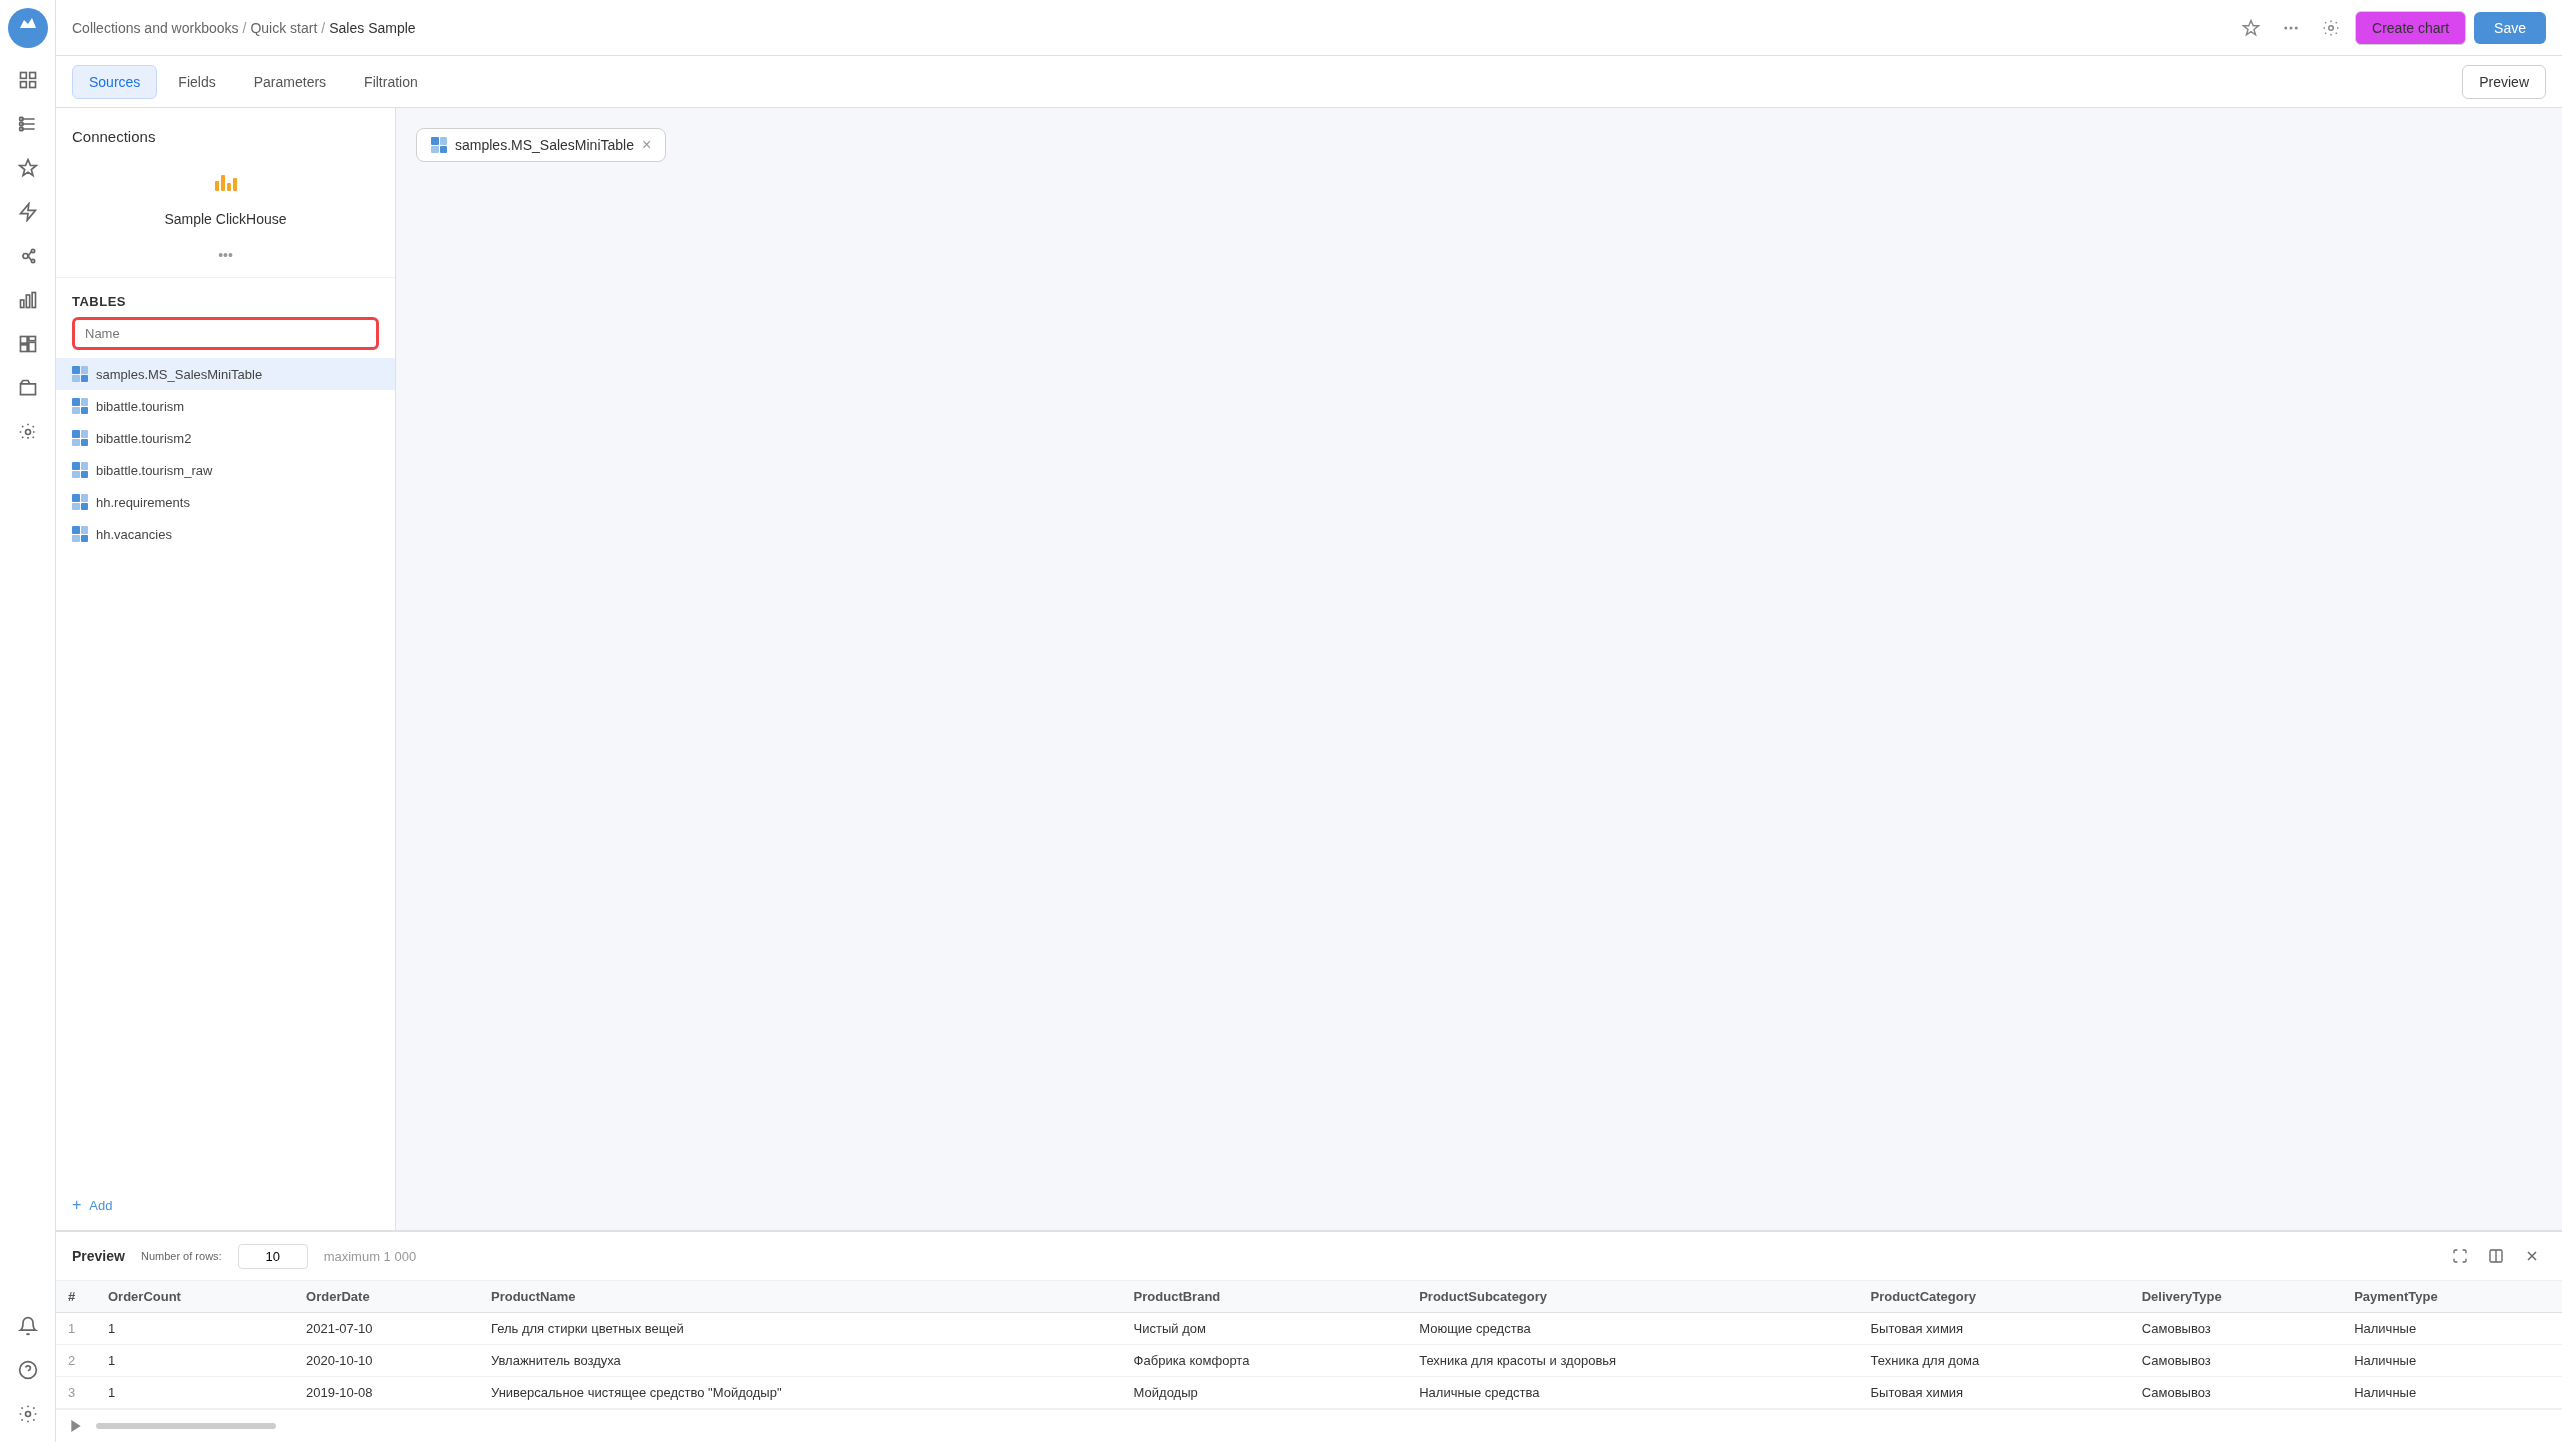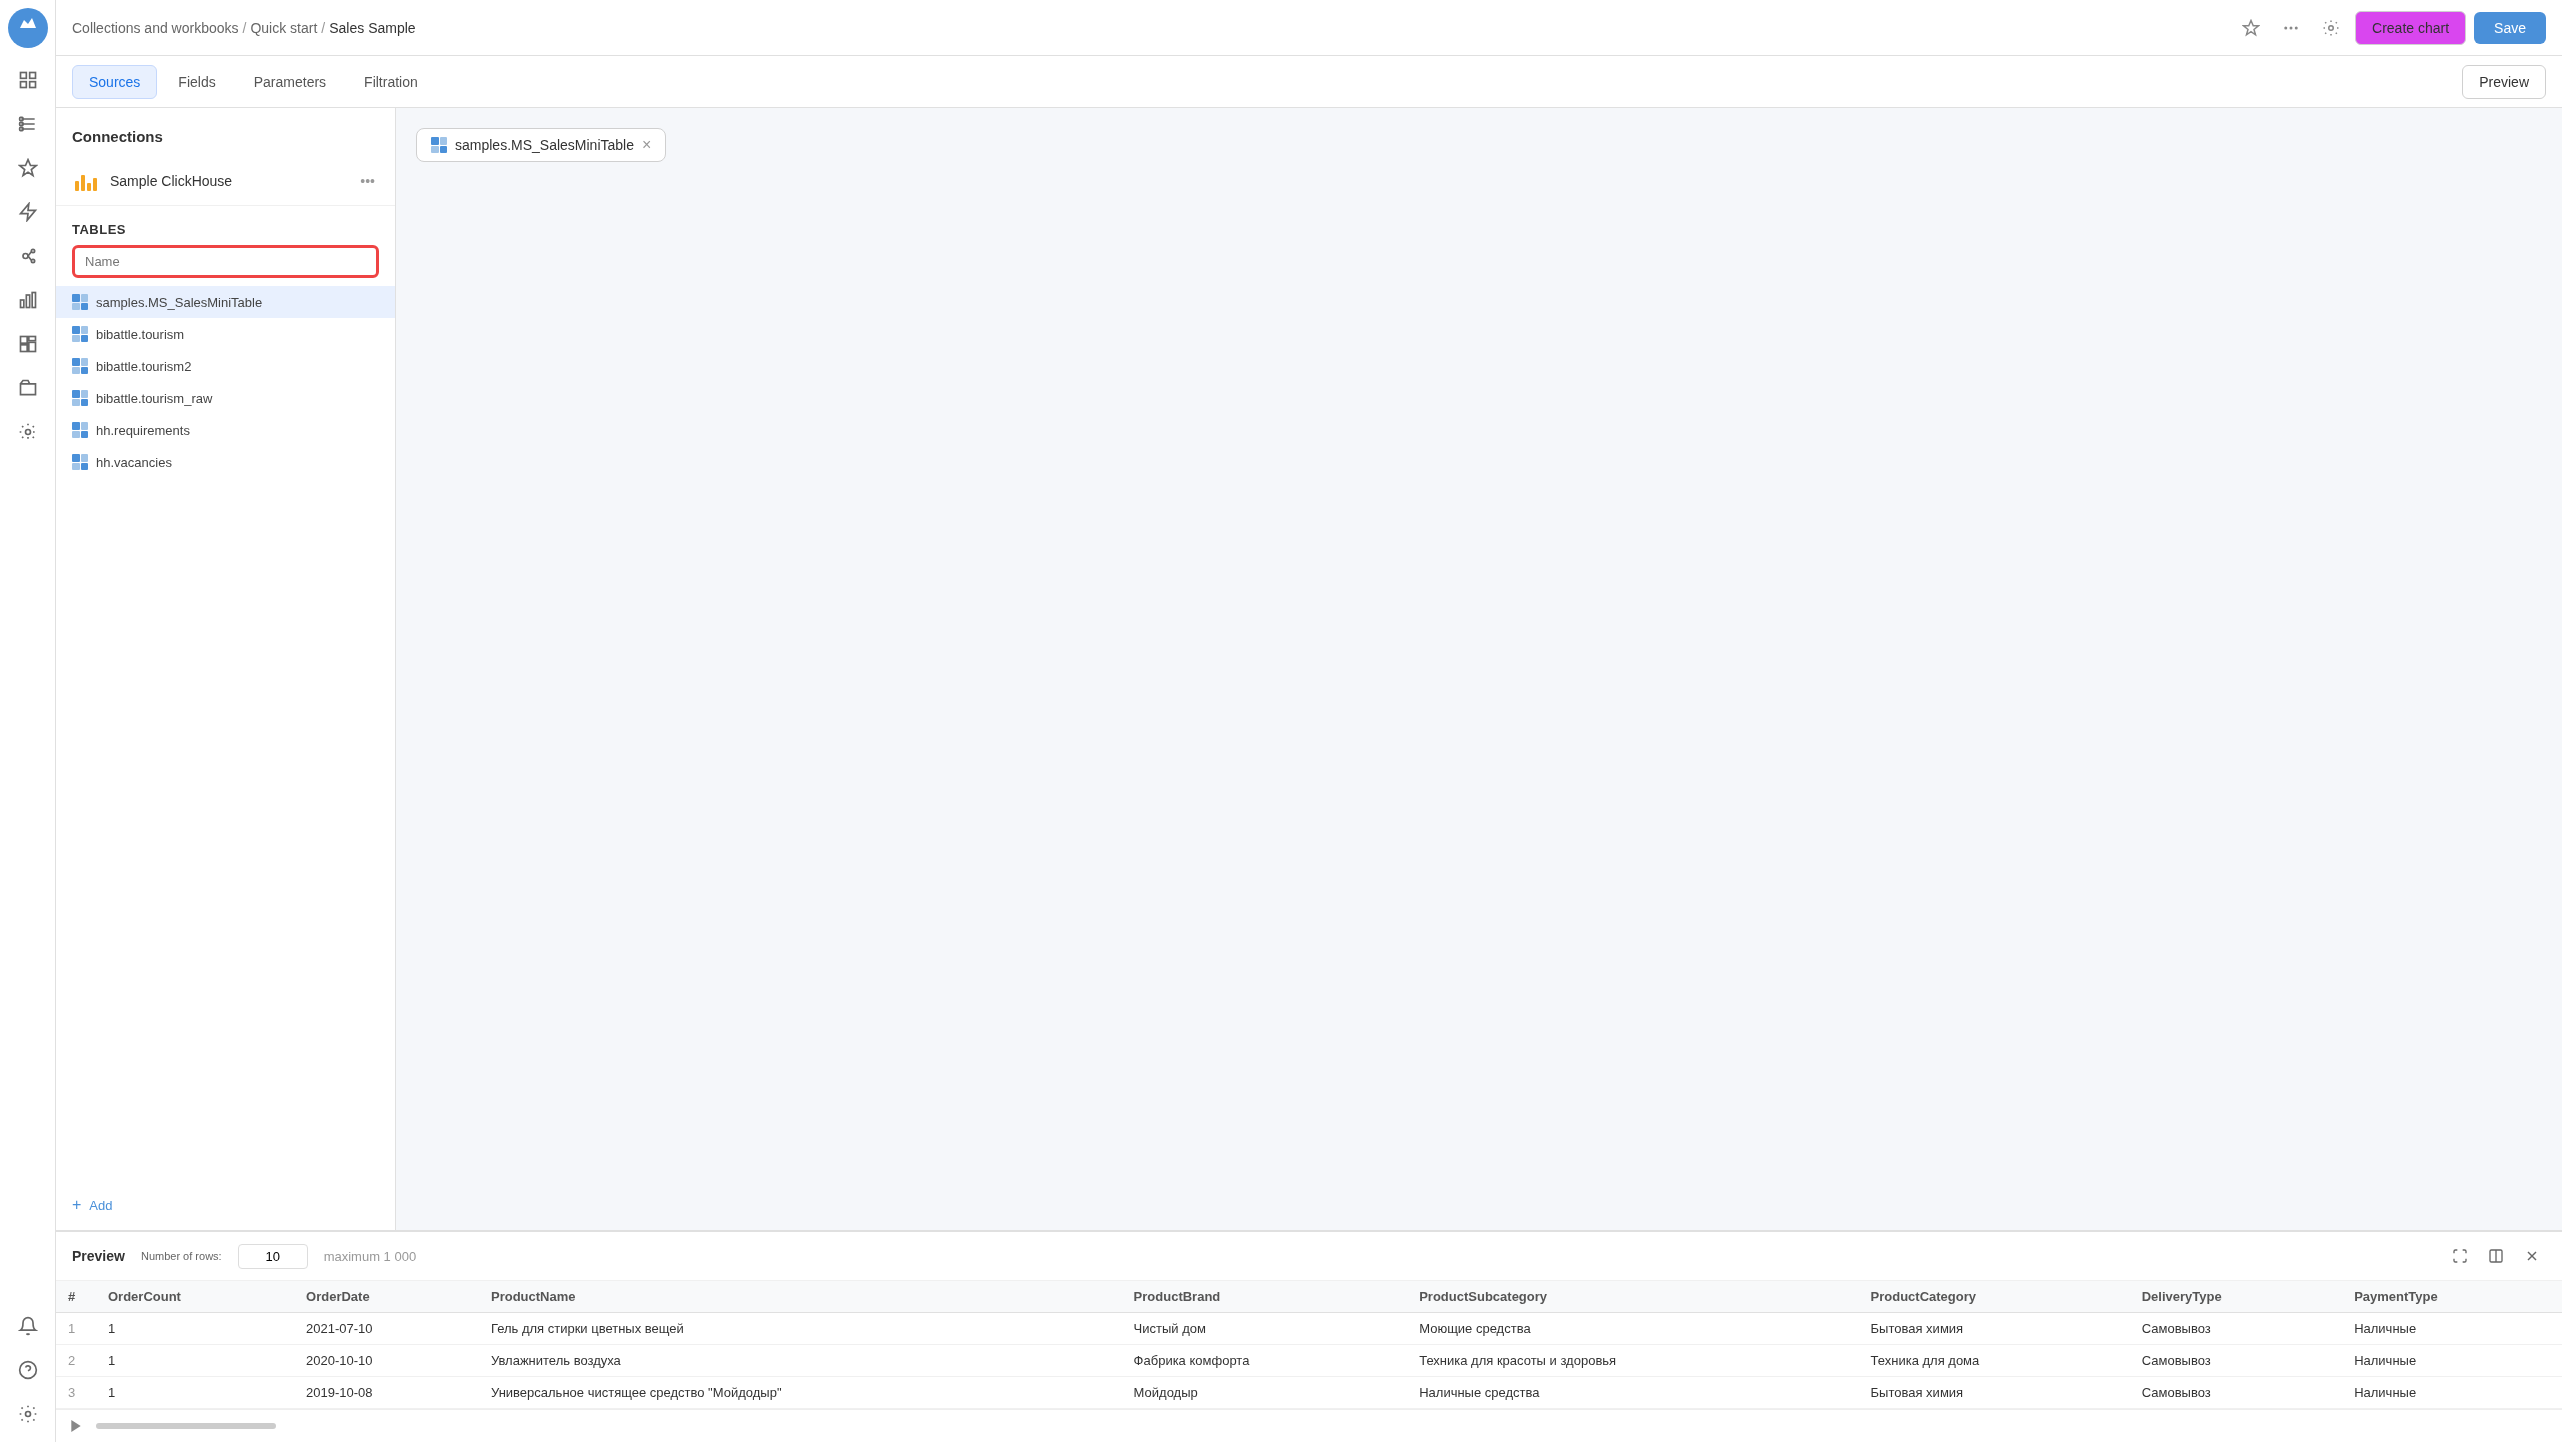--- a/index.html
+++ b/index.html
@@ -152,30 +152,31 @@
       width: 340px;
       background: #fff;
       border-right: 1px solid #e0e0e0;
       display: flex;
       flex-direction: column;
       overflow: hidden;
     }
     .connections-header {
       padding: 20px 16px 12px;
       font-size: 15px;
-      font-weight: 700;
+      font-weight: 400;
       color: #333;
     }
     .connection-item {
       display: flex;
       align-items: center;
       padding: 10px 16px;
-      gap: 10px;
+      gap: 16px;
       cursor: pointer;
       border-bottom: 1px solid #f0f0f0;
+      flex-direction: column;
     }
     .connection-icon {
       width: 28px; height: 28px;
       display: flex; align-items: center; justify-content: center;
     }
     .connection-name { flex: 1; font-size: 14px; color: #333; font-weight: 500; }
     .connection-dots { color: #999; cursor: pointer; padding: 4px; border-radius: 4px; }
 
     
     .ch-icon {

